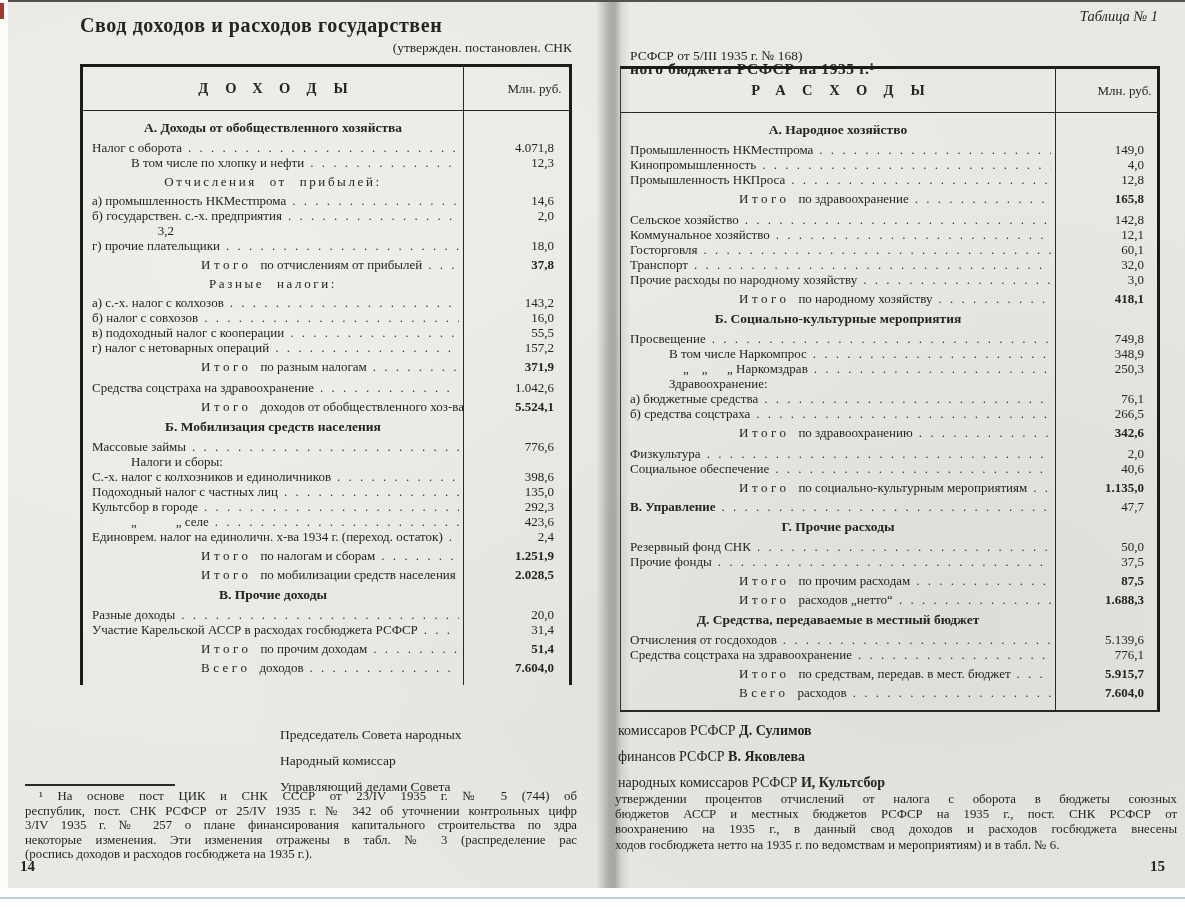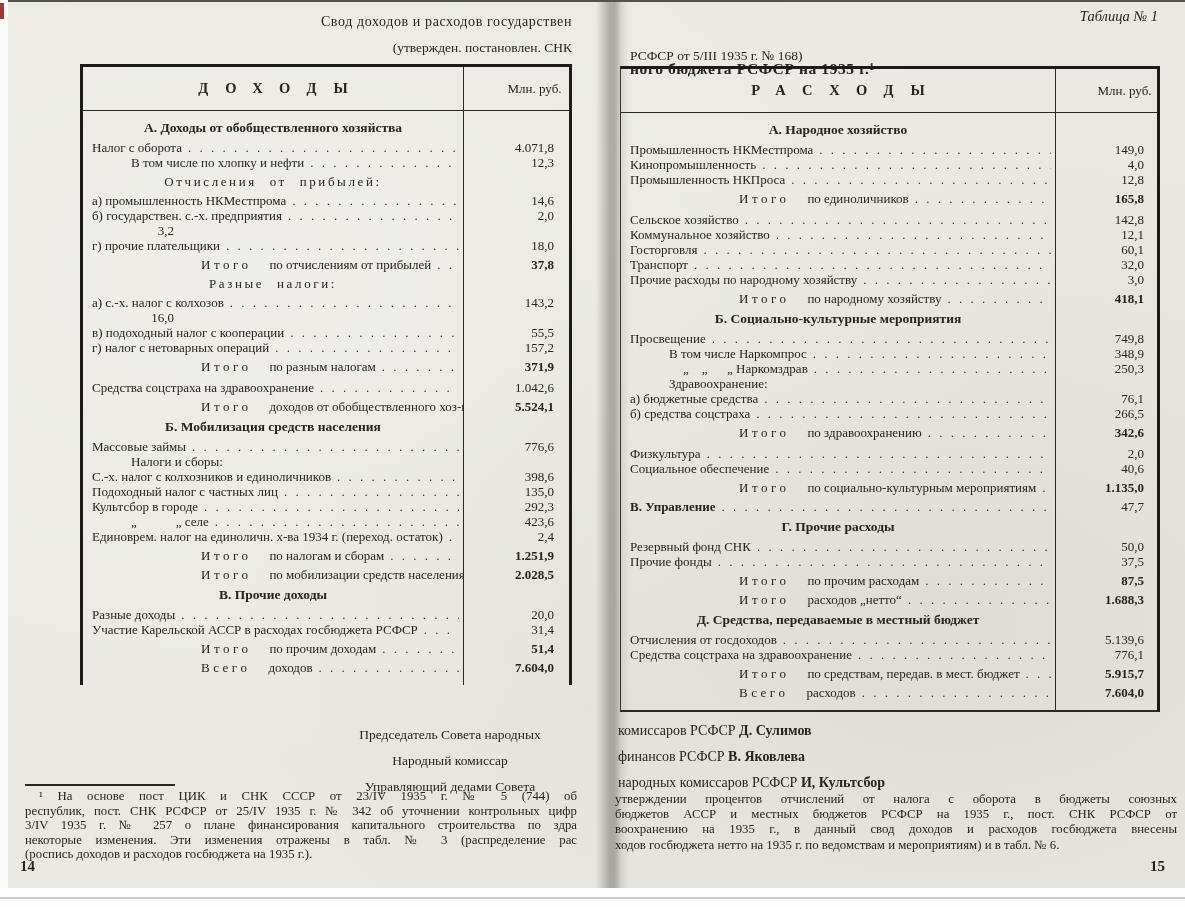--- a/index.html
+++ b/index.html
@@ -11,21 +11,21 @@
        radial-gradient(ellipse at 20% 30%, rgba(255,255,255,.25), rgba(0,0,0,0) 60%),
        radial-gradient(ellipse at 80% 70%, rgba(120,118,110,.10), rgba(0,0,0,0) 55%);
      pointer-events:none; }
   .top-rule { position:absolute; left:8px; top:0; width:1177px; height:2px; background:#54524c; }
   .red-tick { position:absolute; left:0; top:3px; width:4px; height:16px; background:var(--rule-red,#a03a2e); }
   .gutter { position:absolute; left:596px; top:2px; width:34px; height:886px;
      background:linear-gradient(90deg, rgba(90,88,82,0) 0%, rgba(90,88,82,.42) 40%, rgba(96,94,88,.46) 55%, rgba(90,88,82,.12) 75%, rgba(90,88,82,0) 100%); }
   .bottom-strip { position:absolute; left:0; top:888px; width:1185px; height:19px; background:#fdfdfd; }
   .bottom-line { position:absolute; left:0; top:897px; width:1185px; height:2px; background:var(--bottom-line,#c2cdd4); }
 
-  .lp-title { position:absolute; left:80px; top:14px; width:492px; text-align:right; font-weight:normal; font-size:14px; letter-spacing:.6px; }
+  .lp-title { position:absolute; left:80px; top:14px; width:492px; font-weight:bold; font-size:20px; letter-spacing:.6px; }
   .lp-subtitle { position:absolute; left:80px; top:40px; width:492px; text-align:right; font-size:13.5px; }
   .rp-corner { position:absolute; left:900px; top:8px; width:258px; text-align:right; font-style:italic; font-size:14.5px; }
   .rp-title { position:absolute; left:630px; top:22px; font-weight:bold; font-size:15.5px; letter-spacing:.6px;margin-top:38px; }
   .rp-subtitle { position:absolute; left:630px; top:48px; font-size:13.5px; }
 
   .btable { position:absolute; background:transparent; }
   .table-left  { left:80px;  top:64px; width:492px; border-top:3px solid #1d1b17; border-left:3px solid #1d1b17; border-right:3px solid #1d1b17; }
   .table-right { left:620px; top:66px; width:540px; border-top:3px solid #1d1b17; border-left:1px solid #35332e; border-right:3px solid #1d1b17; border-bottom:2px solid #2a2823; }
   .thead { display:flex; height:44px; border-bottom:1px solid #2a2823; }
   .h-label { flex:1; display:flex; align-items:center; justify-content:center; font-weight:bold; font-size:14.5px; letter-spacing:17px; padding-left:17px; }
@@ -44,27 +44,27 @@
   .table-right .cell-value { width:102px; padding-right:13px; }
   .dots { flex:1; overflow:hidden; white-space:nowrap; margin:0 4px 0 6px; color:#35332d; }
   .dots::after { content:". . . . . . . . . . . . . . . . . . . . . . . . . . . . . . . . . . . . . . . . . . . . . . . . . . . . . . . . . . . . . . . . . . . . . ."; letter-spacing:2.5px; }
   .trow.section { margin:5px 0; }
   .trow.section .cell-label { justify-content:center; font-weight:bold; font-size:13.5px; padding-left:0; }
   .trow.spaced { margin:4px 0; }
   .trow.spaced .cell-label { justify-content:center; letter-spacing:2.6px; word-spacing:7px; padding-left:0; }
   .trow.total { margin:4px 0; }
   .trow.total .cell-label { padding-left:118px; }
   .trow.total .cell-value { font-weight:bold; }
-  .ls { letter-spacing:3.5px; margin-right:18px;font-family:Liberation Serif, serif; }
+  .ls { letter-spacing:3.5px; margin-right:9px;font-family:Liberation Serif, serif; }
   .trow.bold .lbl { font-weight:bold; }
   .ind1 { padding-left:48px !important; }
   .ind2 { padding-left:62px !important; }
   .gap { margin-top:6px; }
 
-  .lp-sign { position:absolute; left:280px; top:722px; width:340px; text-align:center; font-size:13.5px; line-height:26px; }
+  .lp-sign { position:absolute; left:280px; top:722px; width:340px; font-size:13.5px; line-height:26px; }
   .rp-sign { position:absolute; left:618px; top:718px; font-size:14px; line-height:26px; }
   .rp-sign .name { font-weight:bold; }
   .fn-rule { position:absolute; left:25px; top:784px; width:150px; height:2px; background:#2a2823; }
   .lp-footnote { position:absolute; left:25px; top:789px; width:552px; font-size:12.8px; line-height:14.5px; }
   .rp-paragraph { position:absolute; left:615px; top:792px; width:562px; font-size:12.8px; line-height:15.2px; }
   .just { text-align:justify; text-align-last:justify; }
   .fn-indent { text-indent:14px; }
   .pagenum { position:absolute; font-weight:bold; font-size:15px; }
   .lp-pagenum { left:20px; top:858px; }
   .rp-pagenum { left:1150px; top:858px; }
@@ -153,20 +153,24 @@
           <div class="cell-value"></div>
         </div>
         <div class="trow item">
           <div class="cell-label">
             <span class="lbl">а) с.-х. налог с колхозов</span>
             <span class="dots"></span>
           </div>
           <div class="cell-value">143,2</div>
         </div>
         <div class="trow item">
+          <div class="cell-label">
+            <span class="lbl">б) налог с совхозов</span>
+            <span class="dots"></span>
+          </div>
           <div class="cell-value">16,0</div>
         </div>
         <div class="trow item">
           <div class="cell-label">
             <span class="lbl">в) подоходный налог с кооперации</span>
             <span class="dots"></span>
           </div>
           <div class="cell-value">55,5</div>
         </div>
         <div class="trow item">
@@ -358,21 +362,21 @@
         <div class="trow item">
           <div class="cell-label">
             <span class="lbl">Промышленность НКПроса</span>
             <span class="dots"></span>
           </div>
           <div class="cell-value">12,8</div>
         </div>
         <div class="trow total">
           <div class="cell-label">
             <span class="ls lbl">Итого</span>
-            <span class="lbl">по единоличников</span>
+            <span class="lbl">по здравоохранение</span>
             <span class="dots"></span>
           </div>
           <div class="cell-value">165,8</div>
         </div>
         <div class="trow item gap">
           <div class="cell-label">
             <span class="lbl">Сельское хозяйство</span>
             <span class="dots"></span>
           </div>
           <div class="cell-value">142,8</div>

